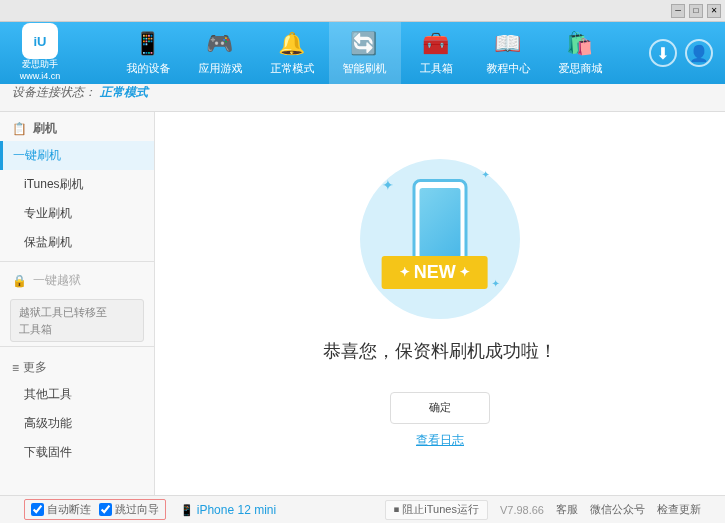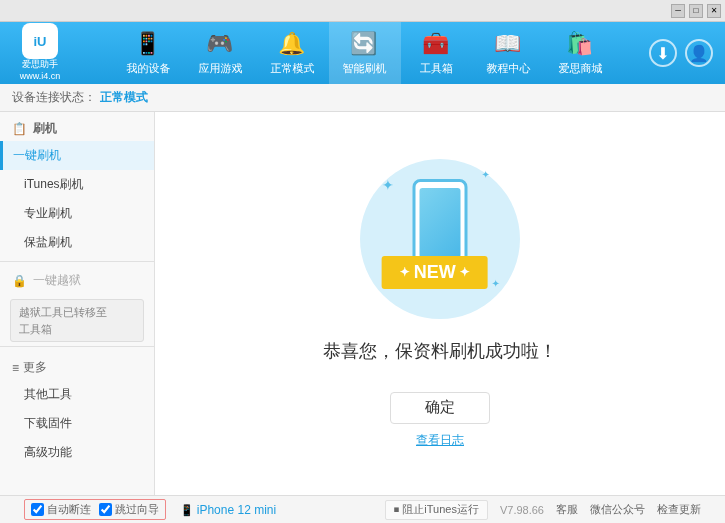--- a/index.html
+++ b/index.html
@@ -67,24 +67,24 @@
       display: flex; align-items: center; justify-content: center;
       color: white; font-size: 16px; cursor: pointer;
     }
 
     
     .status-bar {
       height: 28px;
       background: #f5f5f5;
       border-bottom: 1px solid #ddd;
       display: flex;
-      align-items: center;
       padding: 0 12px;
       font-size: 12px;
       color: #333;
+      font-style: italic;
     }
     .status-label { color: #666; }
     .status-value { color: #1e9ee0; font-weight: bold; margin-left: 4px; }
 
     
     .main { display: flex; height: calc(523px - 22px - 62px - 28px - 28px); }
 
     
     .sidebar {
       width: 155px;
@@ -204,21 +204,21 @@
       color: #333;
       margin-bottom: 29px;
       font-weight: normal;
     }
     .confirm-btn {
       width: 100px; height: 32px;
       background: white;
       border: 1px solid #ddd;
       border-radius: 4px;
       cursor: pointer;
-      font-size: 15px;
+      font-size: 11px;
       color: #333;
       margin-bottom: 8px;
     }
     .go-home-link {
       font-size: 12px;
       color: #1e9ee0;
       cursor: pointer;
       text-decoration: underline;
     }
 
@@ -346,24 +346,24 @@
     <div class="sidebar-divider"></div>
 
     <div class="sidebar-section-more">
       <span>≡</span>
       <span>更多</span>
     </div>
     <div class="sidebar-item">
       <span>其他工具</span>
     </div>
     <div class="sidebar-item">
+      <span>高级功能</span>
+    </div>
+    <div class="sidebar-item">
       <span>下载固件</span>
-    </div>
-    <div class="sidebar-item">
-      <span>高级功能</span>
     </div>
   </div>
 
   <div class="content">
 
     <div class="phone-illustration">
       <div class="circle-bg"></div>
 
       <span class="sparkle" style="top:18px;left:22px;">✦</span>
       <span class="sparkle" style="top:10px;right:30px;font-size:10px;">✦</span>

